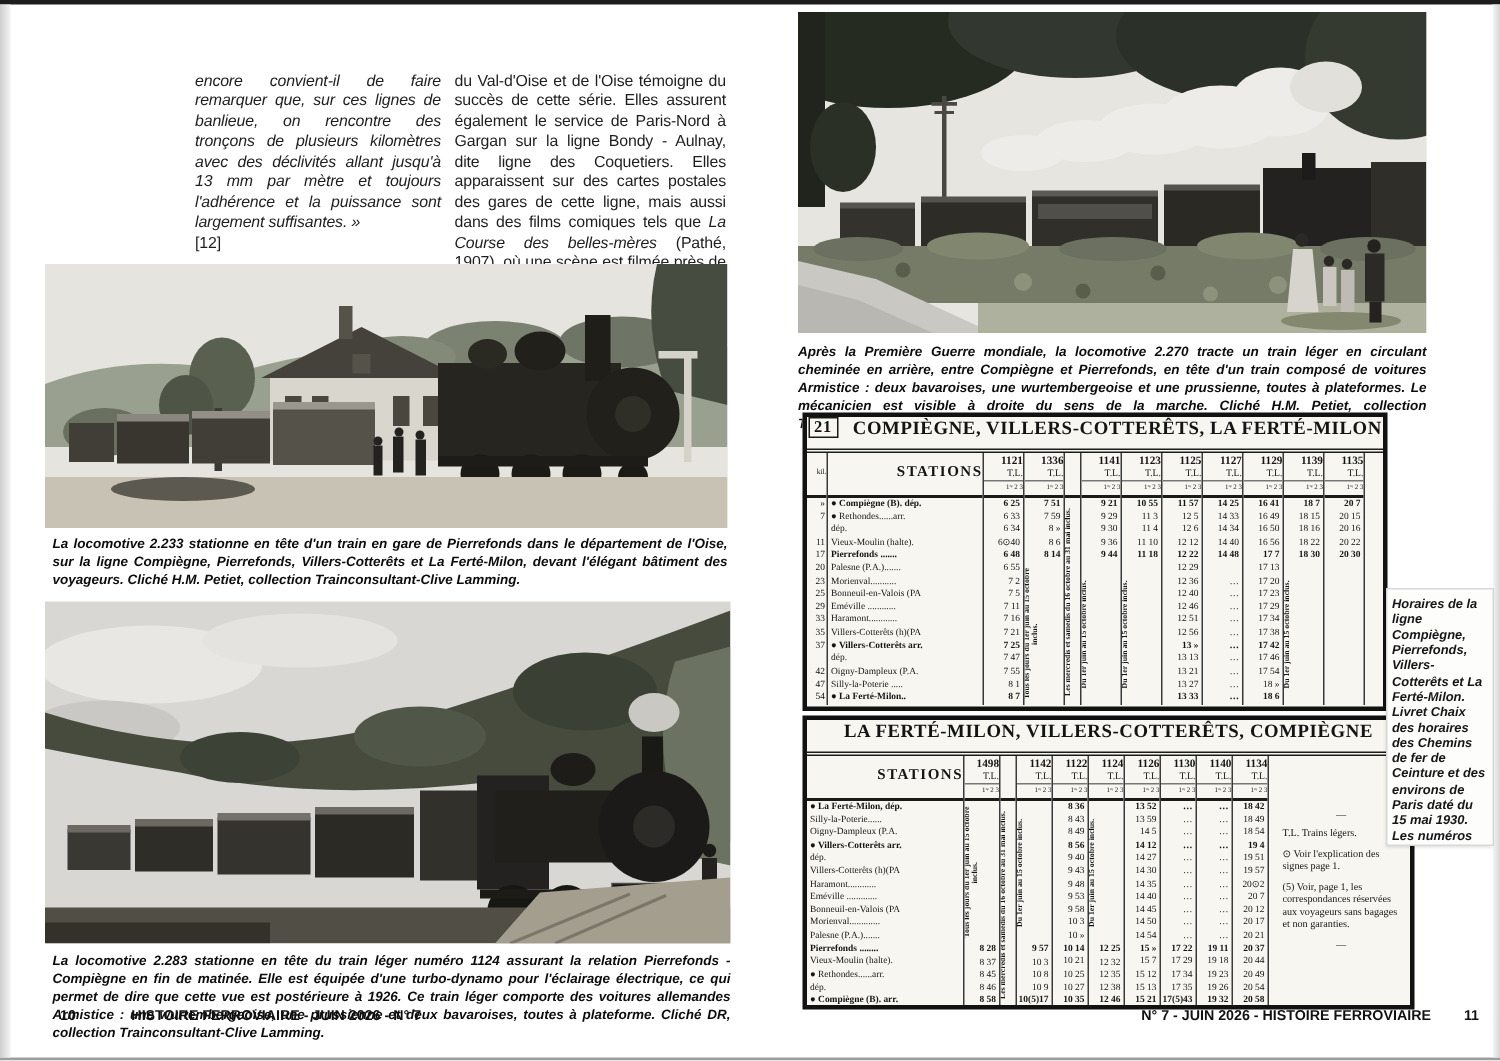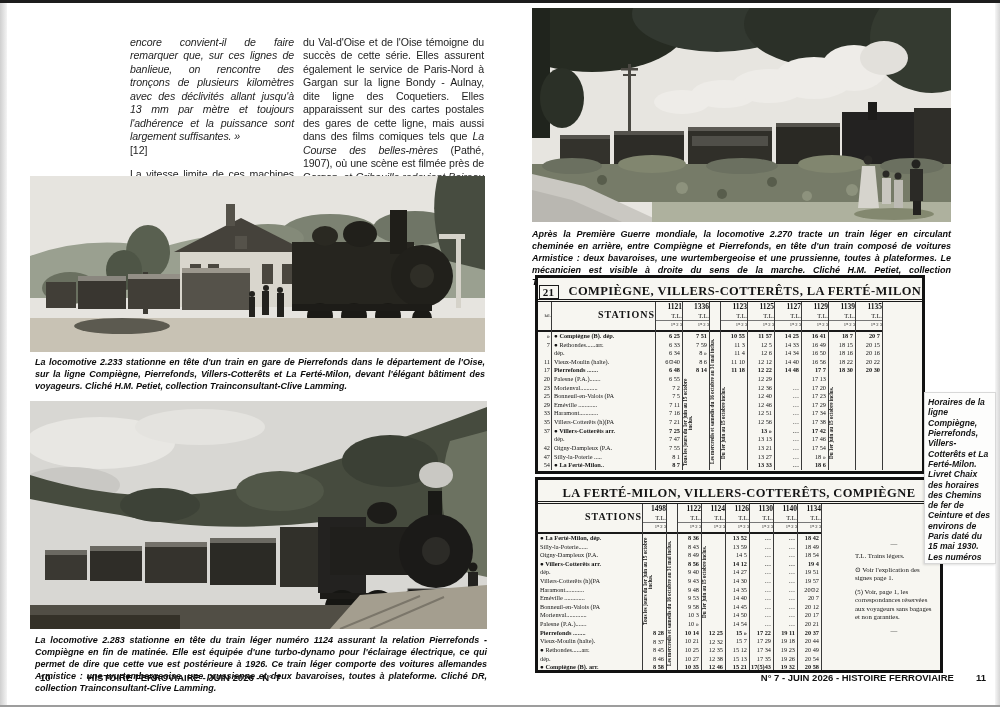--- a/index.html
+++ b/index.html
@@ -4,21 +4,21 @@
 <style>
   html,body{margin:0;padding:0;background:#ffffff;width:1000px;height:707px;overflow:hidden}
   .spread{position:relative;width:1000px;height:707px;background:#ffffff;
           font-family:"Liberation Sans",sans-serif;color:#1e1e1e}
   .edge-top{position:absolute;top:0;left:0;right:0;height:3px;background:#1d1d1d}
   .edge-bottom{position:absolute;bottom:0;left:0;right:0;height:2px;background:#9d9d9d}
   .edge-left{position:absolute;top:3px;bottom:2px;left:0;width:7px;background:linear-gradient(to right,#cfcfcf,#f4f4f4)}
   .edge-right{position:absolute;top:3px;bottom:2px;right:0;width:5px;background:linear-gradient(to left,#d6d6d6,#f6f6f6)}
 
   .textcol{position:absolute;top:36px;font-size:10.6px;line-height:1.27;text-align:justify;letter-spacing:-0.1px}
-  .textcol p{margin:0 0 11px 0}
+  .textcol p{margin:12px 0 11px 0}
   .col1{left:130px;width:164px}
   .col2{left:303px;width:181px}
   .quote{font-style:italic}
   .quote .ref{display:block;font-style:normal}
   em{font-style:italic}
 
   .photo{position:absolute;margin:0;padding:0;overflow:hidden;background:#ddd}
   .photo svg{display:block;width:100%;height:100%}
   .photo1{left:30px;top:176px;width:455px;height:176px}
   .photo2{left:30px;top:401px;width:457px;height:228px}
@@ -33,21 +33,21 @@
   .footer-left{left:40px}
   .footer-right{right:14px;gap:22px}
   .pagenum{font-weight:bold}
 
   
   .tt-mount{position:absolute}
   .tt1{left:535px;top:275px;width:390px;height:199px}
   .tt2{left:535px;top:477px;width:408px;height:196px}
   .ttable{position:relative;width:100%;height:100%;background:#f7f6f1;border:3px solid #121212;
           font-family:"Liberation Serif",serif;color:#141414;box-sizing:border-box;overflow:hidden}
-  .tt-title{display:flex;align-items:flex-end;justify-content:center;gap:10px;height:21px;
+  .tt-title{display:flex;align-items:flex-start;justify-content:center;gap:10px;height:21px;
             border-bottom:3px double #1a1a1a;font-weight:bold;font-size:12.5px;letter-spacing:.4px;white-space:nowrap}
   .tt-num{border:1px solid #1a1a1a;padding:0 3px;font-size:11px}
   .tt-grid{display:flex;align-items:stretch}
   .tt-grid::after{content:"";flex:1;border-left:1px solid #3a3a3a}
   .tt-col{box-sizing:border-box}
   .tt-col + .tt-col{border-left:1px solid #3a3a3a}
   .tt-hdr{height:28px;border-bottom:2px solid #1a1a1a;overflow:hidden;text-align:right}
   .tt-train{font-weight:bold;font-size:7.5px;line-height:10px}
   .tt-tl{font-size:6.5px;line-height:8px}
   .tt-cls{font-size:4.6px;line-height:7px;border-top:1px solid #777}
@@ -361,20 +361,35 @@
             </div>
           </div>
           <div class="tt-col tt-datacol narrow">
             <div class="tt-hdr"></div>
             <div class="tt-colbody">
               <div class="tt-note">Les mercredis et samedis du 16 octobre au 31 mai inclus.</div>
             </div>
           </div>
           <div class="tt-col tt-datacol">
             <div class="tt-hdr">
+              <div class="tt-train">1141</div>
+              <div class="tt-tl">T.L.</div>
+              <div class="tt-cls">1ʳᵉ 2 3</div>
+            </div>
+            <div class="tt-colbody">
+              <div class="tt-cell tc b">9 21</div>
+              <div class="tt-cell tc">9 29</div>
+              <div class="tt-cell tc">9 30</div>
+              <div class="tt-cell tc">9 36</div>
+              <div class="tt-cell tc b">9 44</div>
+              <div class="tt-note">Du 1er juin au 15 octobre inclus.</div>
+            </div>
+          </div>
+          <div class="tt-col tt-datacol">
+            <div class="tt-hdr">
               <div class="tt-train">1123</div>
               <div class="tt-tl">T.L.</div>
               <div class="tt-cls">1ʳᵉ 2 3</div>
             </div>
             <div class="tt-colbody">
               <div class="tt-cell tc b">10 55</div>
               <div class="tt-cell tc">11 3</div>
               <div class="tt-cell tc">11 4</div>
               <div class="tt-cell tc">11 10</div>
               <div class="tt-cell tc b">11 18</div>
@@ -531,20 +546,35 @@
             </div>
           </div>
           <div class="tt-col tt-datacol narrow">
             <div class="tt-hdr"></div>
             <div class="tt-colbody">
               <div class="tt-note">Les mercredis et samedis du 16 octobre au 31 mai inclus.</div>
             </div>
           </div>
           <div class="tt-col tt-datacol">
             <div class="tt-hdr">
+              <div class="tt-train">1142</div>
+              <div class="tt-tl">T.L.</div>
+              <div class="tt-cls">1ʳᵉ 2 3</div>
+            </div>
+            <div class="tt-colbody">
+              <div class="tt-note">Du 1er juin au 15 octobre inclus.</div>
+              <div class="tt-cell tc b">9 57</div>
+              <div class="tt-cell tc">10 3</div>
+              <div class="tt-cell tc">10 8</div>
+              <div class="tt-cell tc">10 9</div>
+              <div class="tt-cell tc b">10(5)17</div>
+            </div>
+          </div>
+          <div class="tt-col tt-datacol">
+            <div class="tt-hdr">
               <div class="tt-train">1122</div>
               <div class="tt-tl">T.L.</div>
               <div class="tt-cls">1ʳᵉ 2 3</div>
             </div>
             <div class="tt-colbody">
               <div class="tt-cell tc b">8 36</div>
               <div class="tt-cell tc">8 43</div>
               <div class="tt-cell tc">8 49</div>
               <div class="tt-cell tc b">8 56</div>
               <div class="tt-cell tc">9 40</div>

